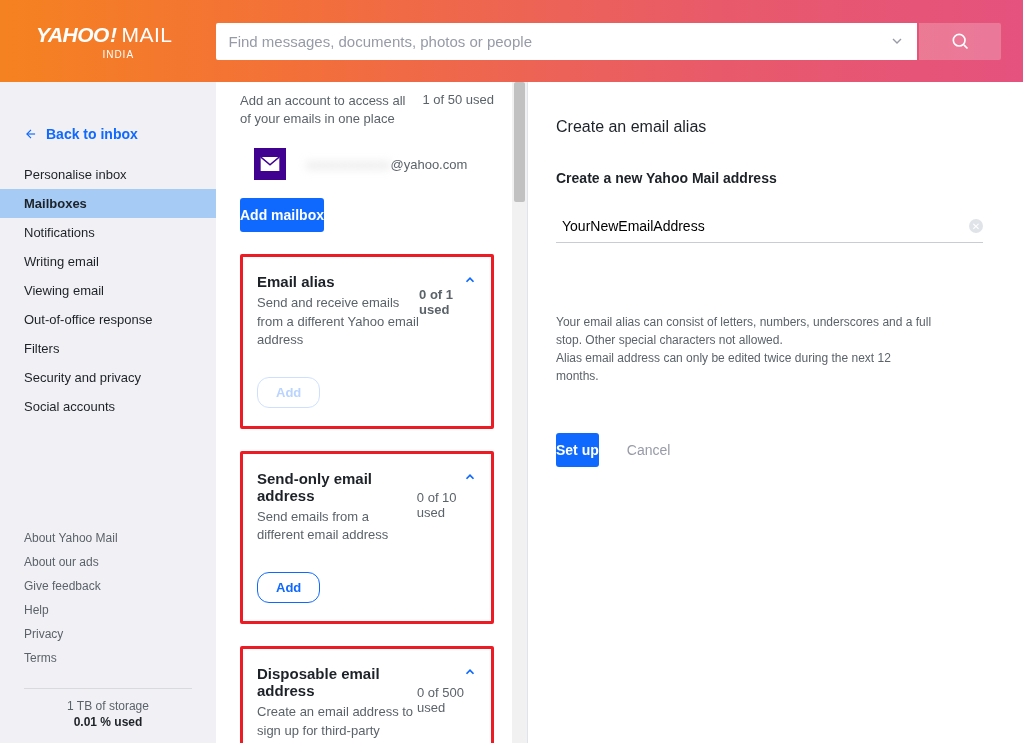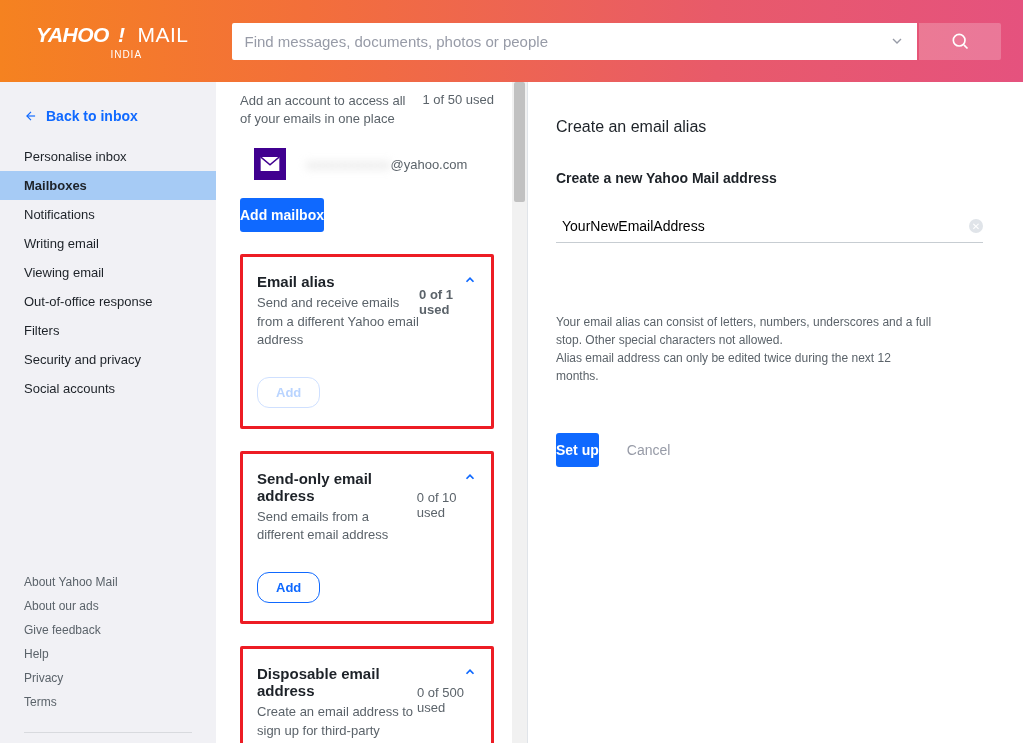--- a/index.html
+++ b/index.html
@@ -1,36 +1,36 @@
 <!DOCTYPE html>
 <html><head>
 <meta charset="utf-8">
 <style>
 * { box-sizing: border-box; margin: 0; padding: 0; }
 body { font-family: "Helvetica Neue", Helvetica, Arial, sans-serif; font-size: 13px; color: #1d2228; width: 1023px; height: 743px; overflow: hidden; background: #fff; }
 
 
 .header { height: 82px; background: linear-gradient(90deg, #f58220 0%, #f36f3a 30%, #e85a6a 70%, #e5527e 100%); display: flex; align-items: center; padding: 0 22px 0 36px; }
 .logo { color: #fff; display: flex; flex-direction: column; align-items: flex-start; margin-right: 44px; }
-.logo-top { font-size: 21px; letter-spacing: 0.5px; display: flex; align-items: baseline; gap: 8px; }
+.logo-top { font-size: 21px; letter-spacing: 0.5px; display: flex; align-items: baseline; }
 .logo-yahoo { font-weight: 700; font-style: italic; letter-spacing: -0.5px; }
 .logo-excl { font-style: italic; font-weight: 700; margin: 0 4px 0 1px; }
 .logo-mail { font-weight: 300; }
 .logo-sub { font-size: 10px; letter-spacing: 1px; margin-top: 2px; align-self: center; margin-left: 28px; }
 .search-wrap { flex: 1; display: flex; height: 37px; }
 .search-input-wrap { flex: 1; background: #fff; border-radius: 2px 0 0 2px; display: flex; align-items: center; padding: 0 12px; }
 .search-input { flex: 1; border: none; outline: none; font-size: 15px; color: #666; }
 .search-input::placeholder { color: #979ba7; }
 .chevd { width: 16px; height: 16px; color: #979ba7; }
 .search-btn { width: 82px; background: rgba(255,255,255,0.22); display: flex; align-items: center; justify-content: center; border-radius: 0 2px 2px 0; margin-left: 2px; cursor: pointer; }
 .search-btn svg { width: 20px; height: 20px; color: #fff; }
 
 
 .body-wrap { display: flex; height: calc(743px - 82px); }
-.sidebar { width: 216px; background: #f1f1f5; padding-top: 22px; display: flex; flex-direction: column; }
+.sidebar { width: 216px; background: #f1f1f5; padding-top: 40px; display: flex; flex-direction: column; }
 .back-link { color: #0f69ff; font-size: 14px; font-weight: 600; padding: 4px 0 18px 24px; display: flex; align-items: center; cursor: pointer; }
 .back-link svg { width: 14px; height: 14px; margin-right: 8px; }
 .nav-list { list-style: none; }
 .nav-item { padding: 7px 0 7px 24px; font-size: 13px; cursor: pointer; }
 .nav-item.active { background: #a6cbf5; font-weight: 700; }
 .side-spacer { flex: 1; }
 .footer-links { list-style: none; padding: 0 0 14px 24px; }
 .footer-links li { padding: 5px 0; font-size: 12px; color: #5b636a; cursor: pointer; }
 .side-divider { border-top: 1px solid #d8dade; margin: 4px 24px 10px 24px; }
 .storage { padding: 0 0 14px 0; text-align: center; font-size: 12px; color: #5b636a; }
@@ -125,20 +125,24 @@
     <div class="side-spacer"></div>
     <ul class="footer-links">
       <li>About Yahoo Mail</li>
       <li>About our ads</li>
       <li>Give feedback</li>
       <li>Help</li>
       <li>Privacy</li>
       <li>Terms</li>
     </ul>
     <div class="side-divider"></div>
+    <div class="storage">
+      <div>1 TB of storage</div>
+      <div class="storage-used">0.01 % used</div>
+    </div>
   </div>
 
   <div class="center">
     <div class="center-inner">
       <div class="top-row">
         <div class="section-top-desc" style="max-width:210px;">Add an account to access all of your emails in one place</div>
         <div class="count">1 of 50 used</div>
       </div>
       <div class="account-row">
         <div class="mail-icon-box">

